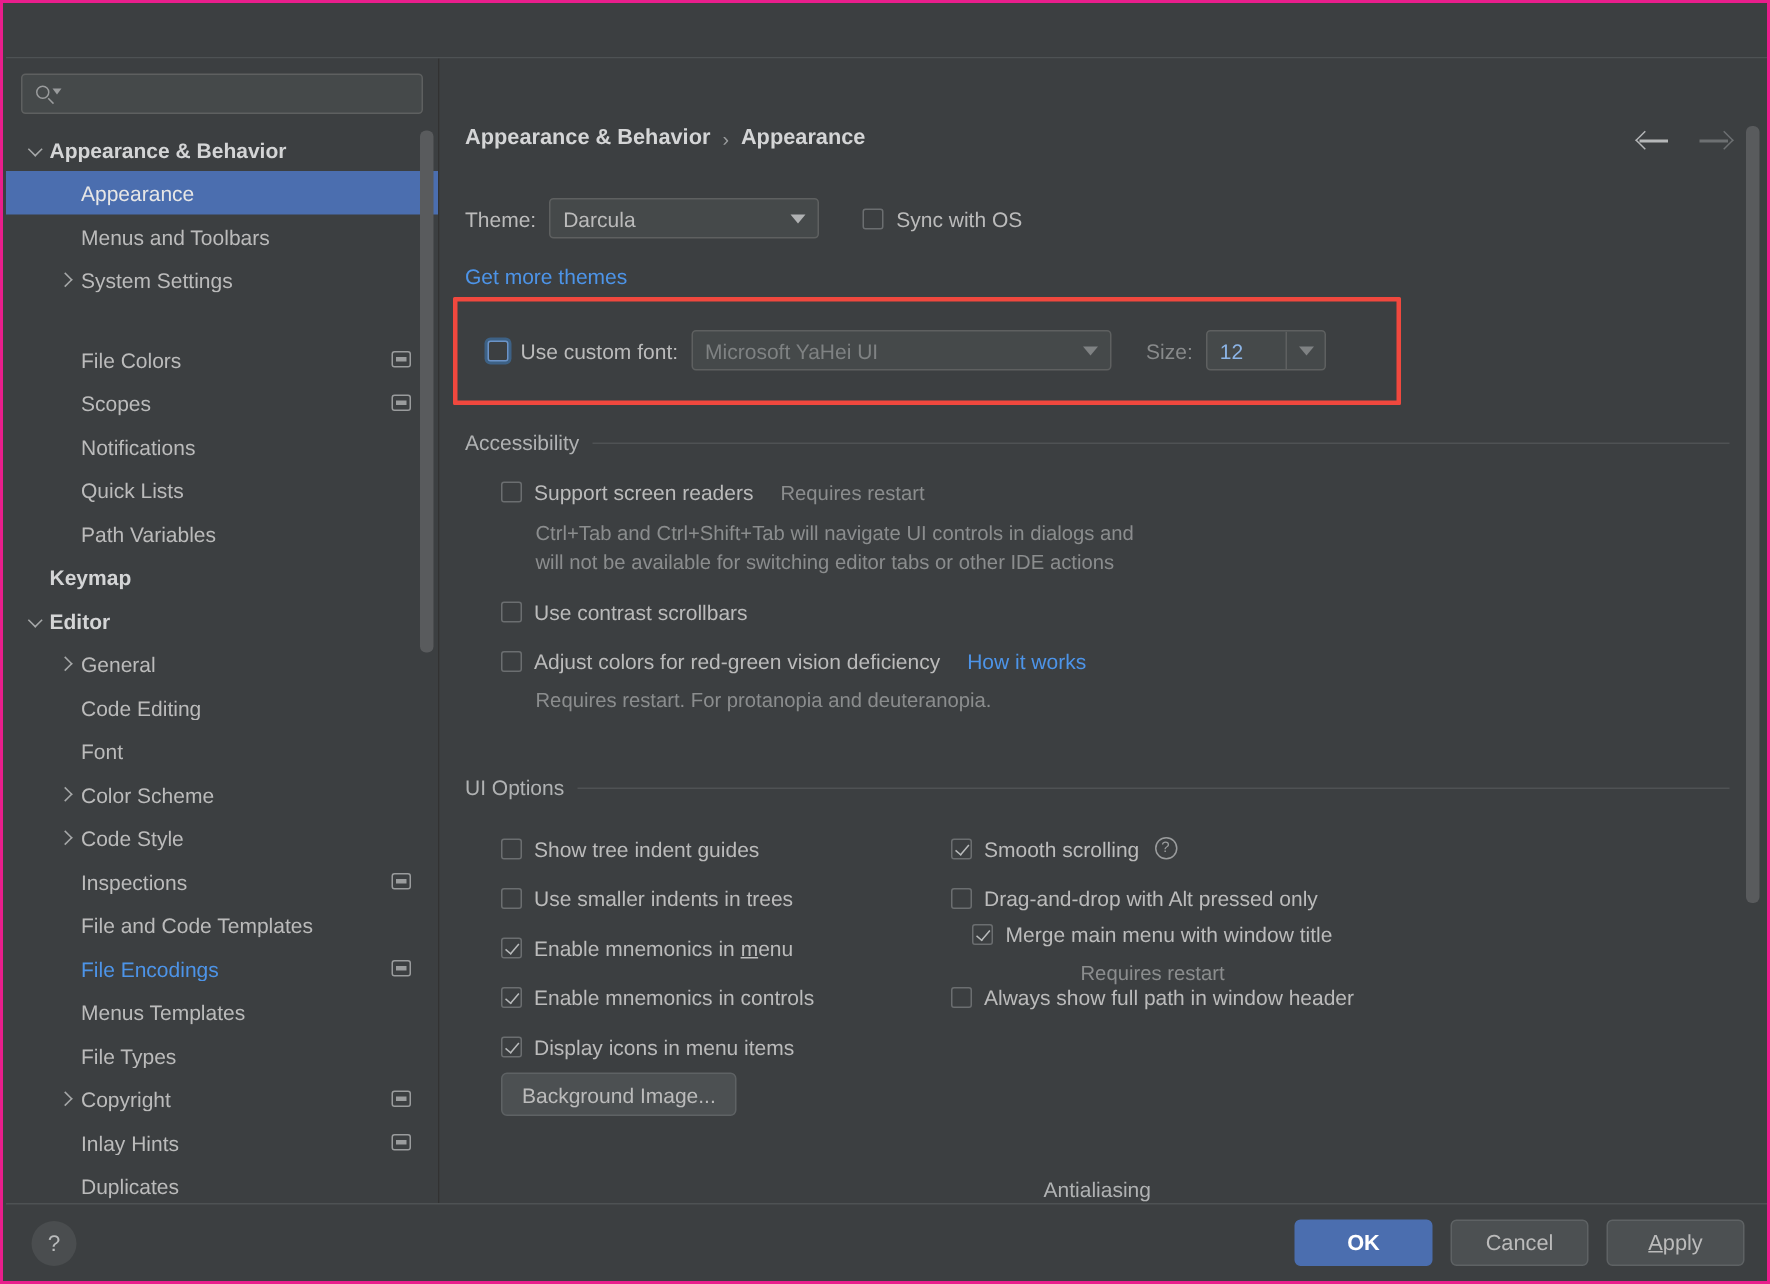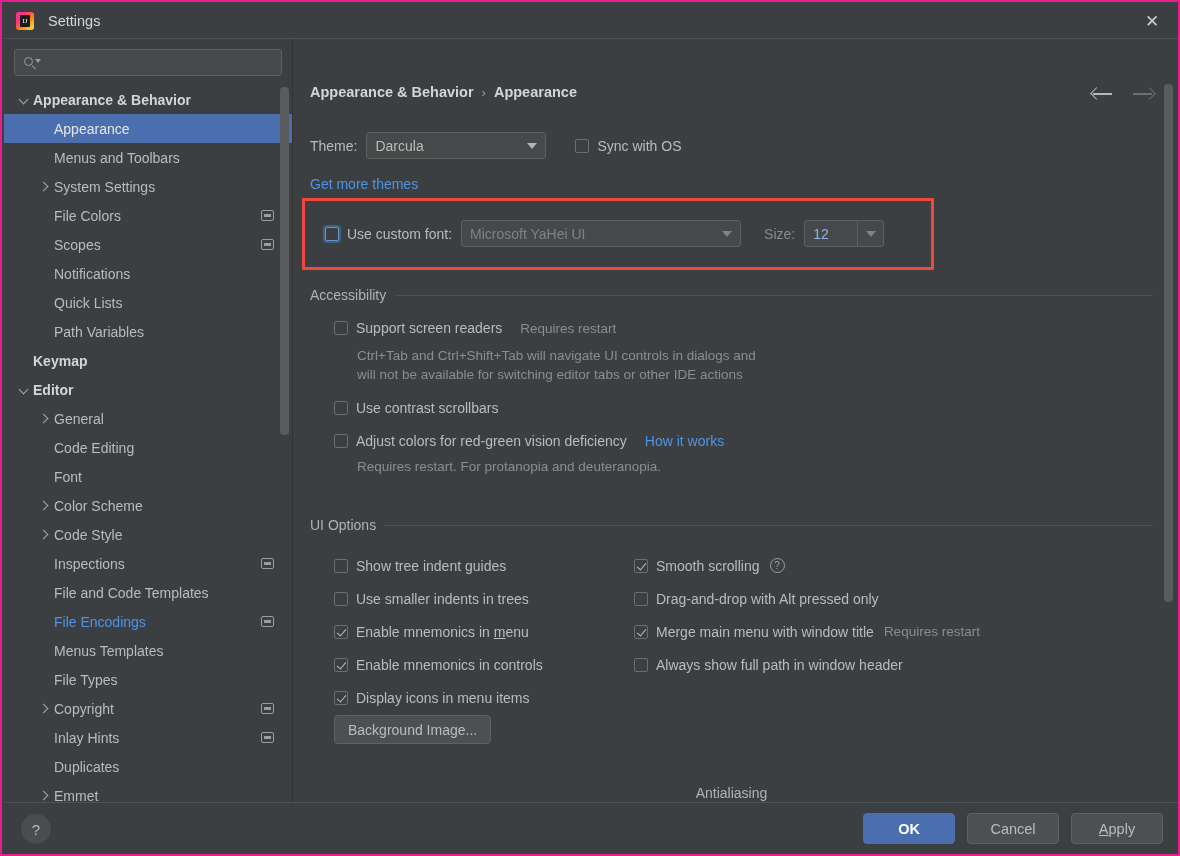--- a/index.html
+++ b/index.html
@@ -291,27 +291,20 @@
     font-family: "Liberation Sans", sans-serif;
   }
   .fbtn.primary { background: #4b6eaf; border: 1px solid #4b6eaf; color: #ffffff; font-weight: bold; }
   .fbtn.normal { background: #4c5052; border: 1px solid #5e6264; color: #bbbbbb; }
 </style>
 </head>
 <body>
 
 <div id="root">
 
-  <div id="titlebar">
-    <div id="app-logo">
-        <span class="ij">IJ</span>
-      </div>
-    <div id="title-text">Settings</div>
-    <div id="close-btn">✕</div>
-  </div>
   <div id="titlebar-sep"></div>
 
   <div id="sidebar">
     <div id="search-wrap">
       <div id="search-box">
         <div id="search-icon">
           <span class="mag"></span>
             <span class="hnd"></span>
             <span class="tri"></span>
         </div>
@@ -332,21 +325,21 @@
         <div class="tree-row" style="padding-left: 30px;">
           <span class="arrow-slot"></span>
           <span class="tree-label">Menus and Toolbars</span>
         </div>
         <div class="tree-row" style="padding-left: 30px;">
           <span class="arrow-slot">
             <span class="chev right"></span>
           </span>
           <span class="tree-label">System Settings</span>
         </div>
-        <div class="tree-row" style="padding-left: 30px;">
+        <div class="tree-row" style="padding-left: 30px; margin-top: 24px;">
           <span class="arrow-slot"></span>
           <span class="tree-label">File Colors</span>
           <span class="copy-icon"></span>
         </div>
         <div class="tree-row" style="padding-left: 30px;">
           <span class="arrow-slot"></span>
           <span class="tree-label">Scopes</span>
           <span class="copy-icon"></span>
         </div>
         <div class="tree-row" style="padding-left: 30px;">
@@ -580,21 +573,21 @@
             <span class="cbtxt">Smooth scrolling</span>
           </div>
           <span class="help-icon">?</span>
         </div>
         <div style="display: flex; align-items: center; gap: 10px; height: 33px;">
           <div class="cb">
             <span class="box"></span>
             <span class="cbtxt">Drag-and-drop with Alt pressed only</span>
           </div>
         </div>
-        <div style="display: flex; align-items: center; gap: 10px; height: 33px;">
+        <div style="display: flex; align-items: center; gap: 10px; height: 33px; flex-direction: column;">
           <div class="cb">
             <span class="box checked"></span>
             <span class="cbtxt">Merge main menu with window title</span>
           </div>
           <span class="note">Requires restart</span>
         </div>
         <div style="display: flex; align-items: center; gap: 10px; height: 33px;">
           <div class="cb">
             <span class="box"></span>
             <span class="cbtxt">Always show full path in window header</span>

